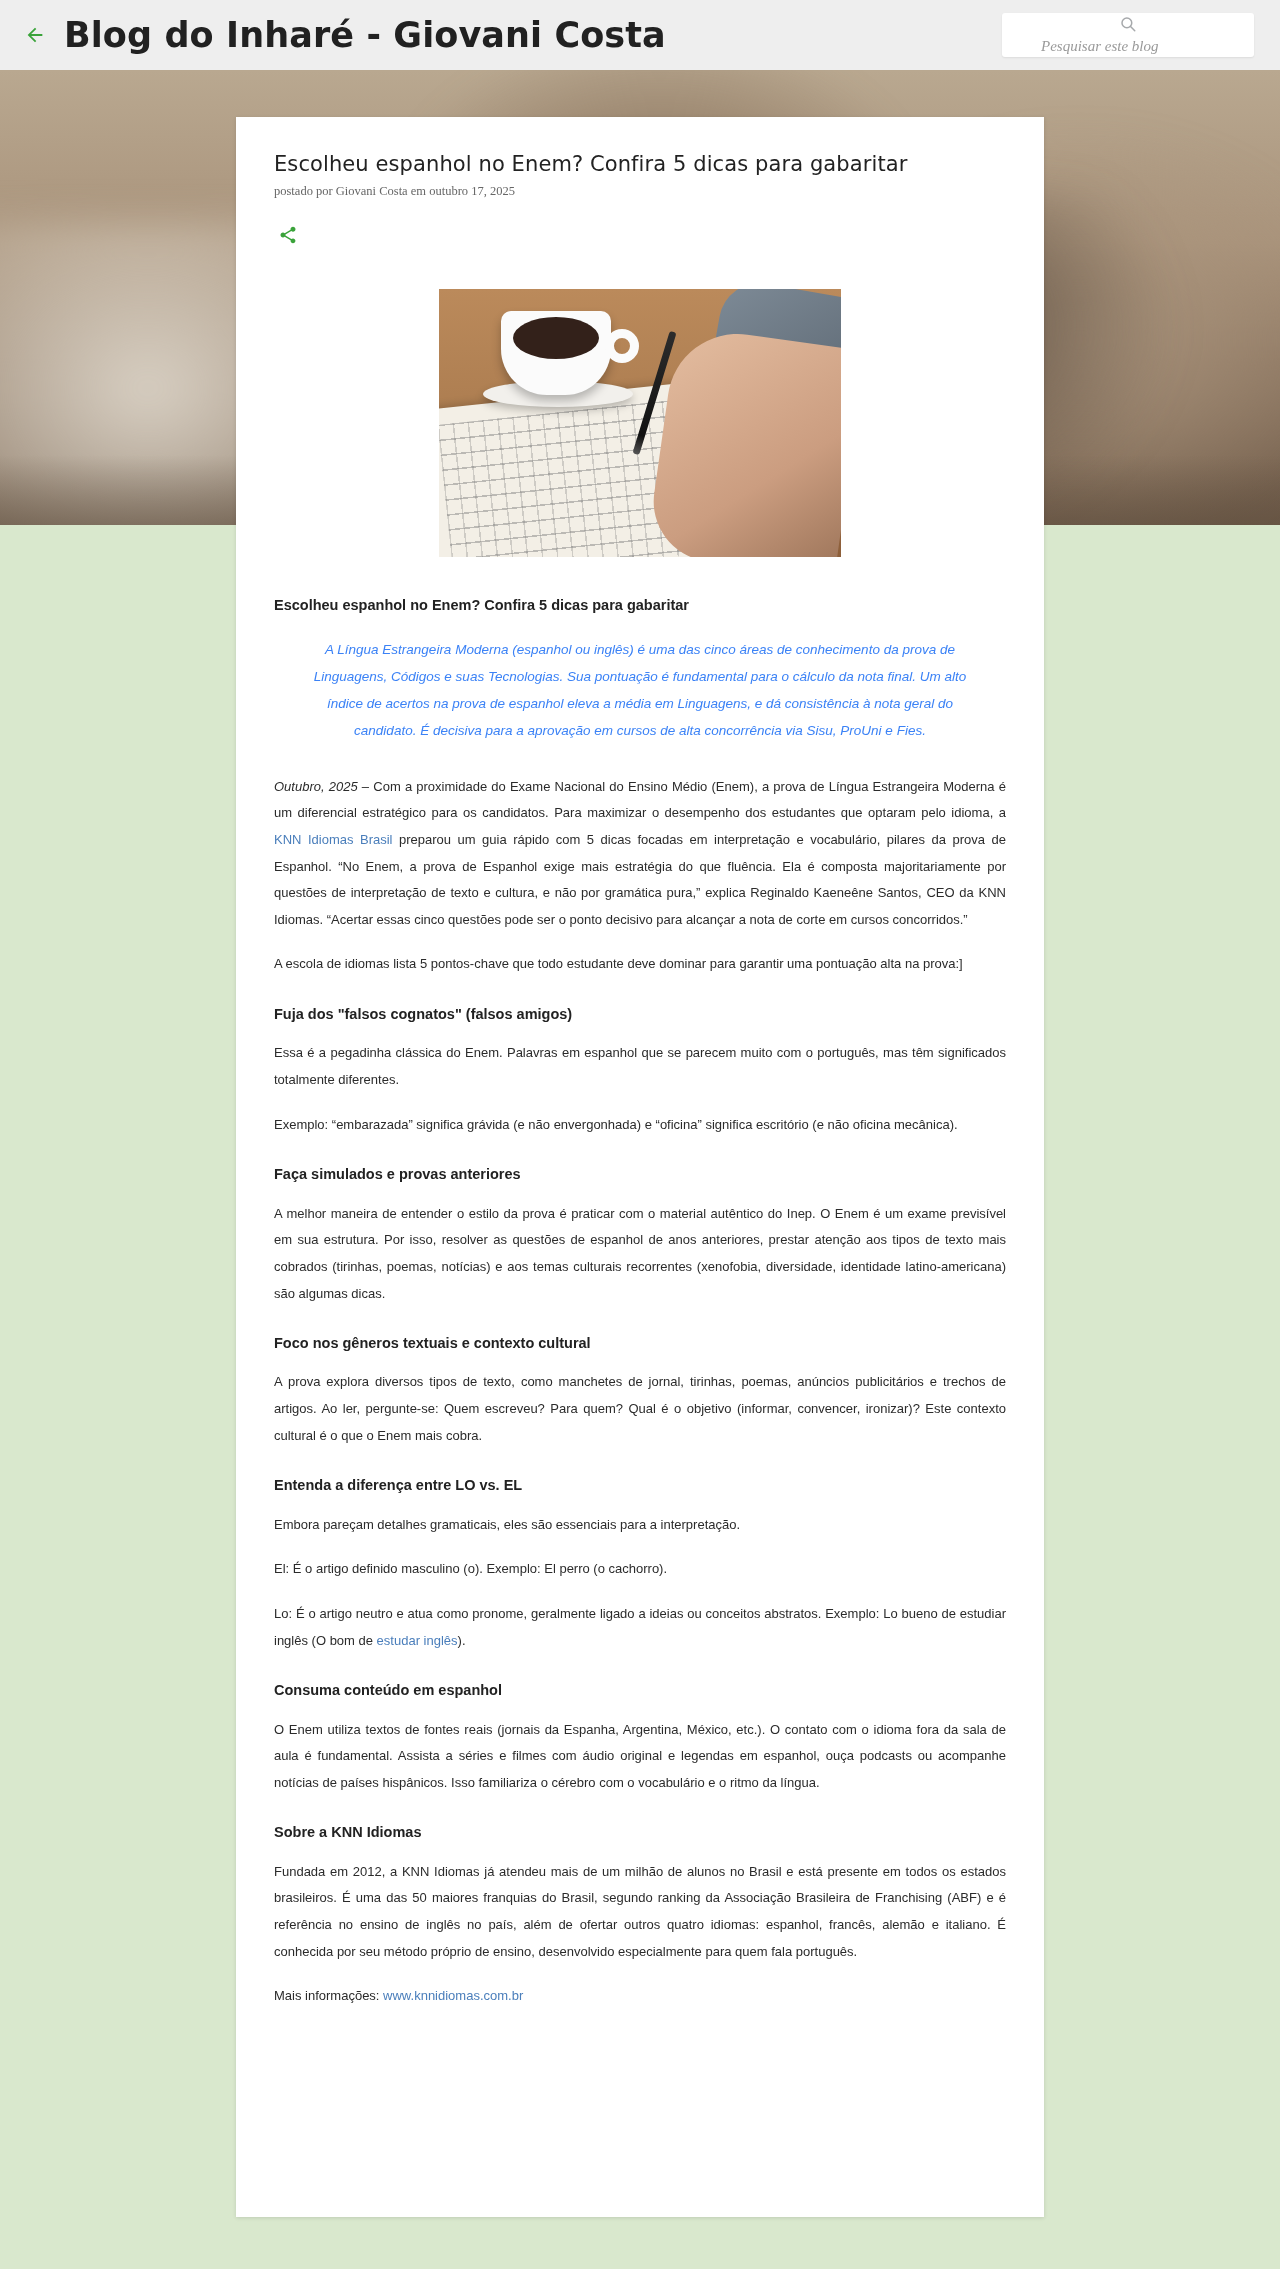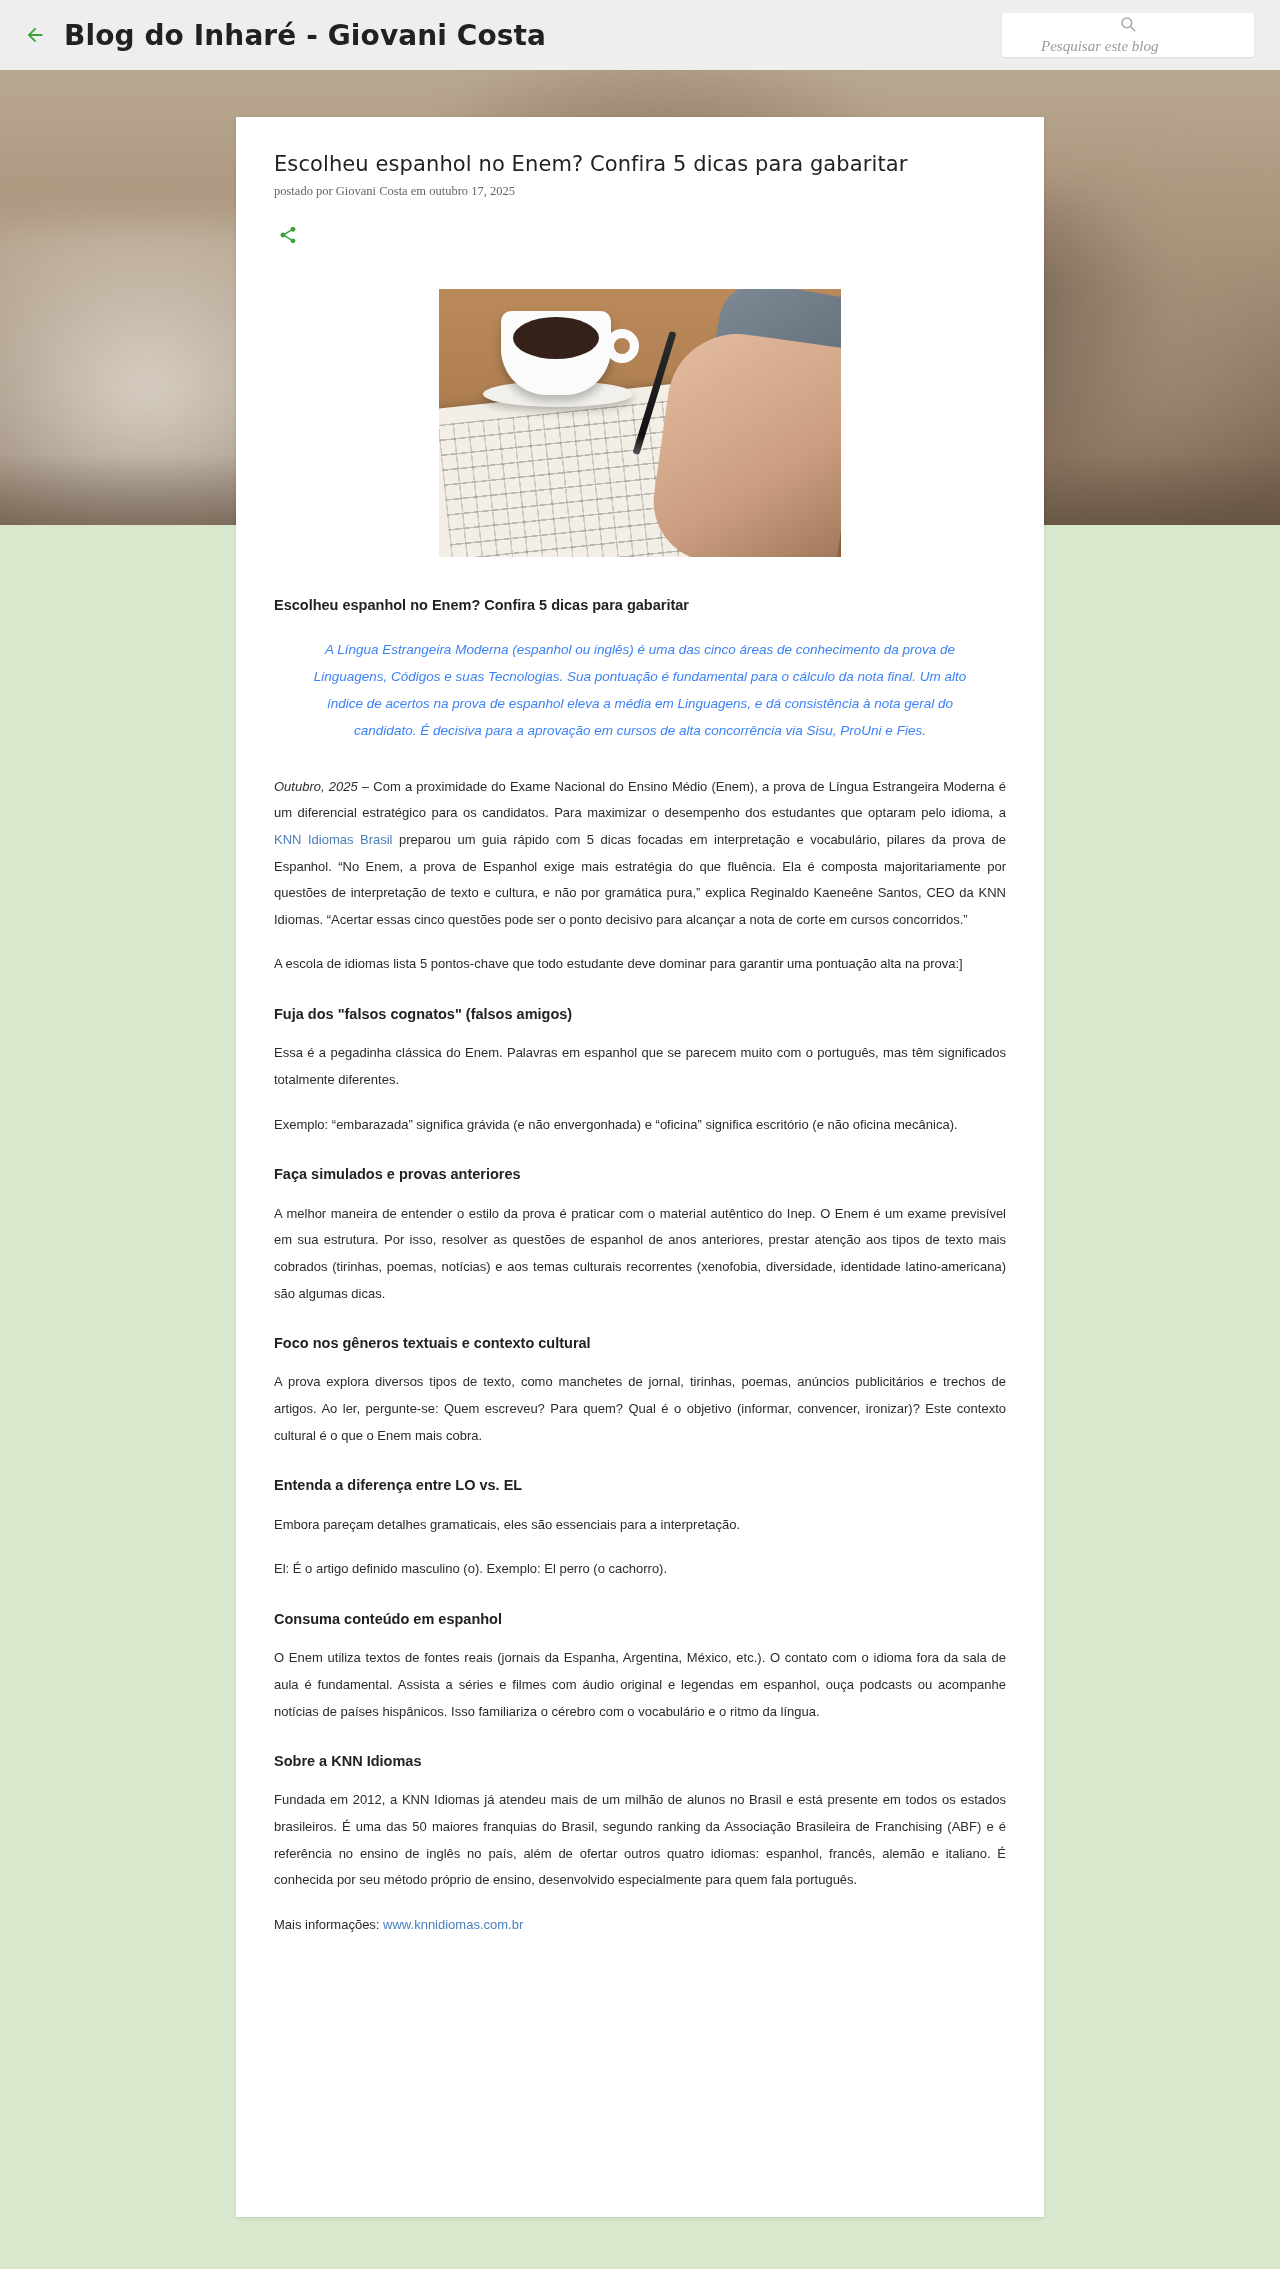--- a/index.html
+++ b/index.html
@@ -32,21 +32,21 @@
     height: 34px;
     flex: 0 0 34px;
     display: flex;
     align-items: center;
     justify-content: center;
     cursor: pointer;
   }
   .back-arrow svg { display: block; }
   .blog-title {
     font-family: "DejaVu Sans", sans-serif;
-    font-size: 28px;
+    font-size: 35px;
     font-weight: 700;
     color: #212121;
     letter-spacing: 0.1px;
     margin-left: 12px;
     white-space: nowrap;
   }
   .search-wrap {
     margin-left: auto;
     display: flex;
     align-items: center;
@@ -365,20 +365,21 @@
       <h3 class="h3">Fuja dos "falsos cognatos" (falsos amigos)</h3>
       <p class="body"><span>Essa é a pegadinha clássica do Enem. Palavras em espanhol que se parecem muito com o português, mas têm significados totalmente diferentes.</span></p>
       <p class="body"><span>Exemplo: “embarazada” significa grávida (e não envergonhada) e “oficina” significa escritório (e não oficina mecânica).</span></p>
       <h3 class="h3">Faça simulados e provas anteriores</h3>
       <p class="body"><span>A melhor maneira de entender o estilo da prova é praticar com o material autêntico do Inep. O Enem é um exame previsível em sua estrutura. Por isso, resolver as questões de espanhol de anos anteriores, prestar atenção aos tipos de texto mais cobrados (tirinhas, poemas, notícias) e aos temas culturais recorrentes (xenofobia, diversidade, identidade latino-americana) são algumas dicas.</span></p>
       <h3 class="h3">Foco nos gêneros textuais e contexto cultural</h3>
       <p class="body"><span>A prova explora diversos tipos de texto, como manchetes de jornal, tirinhas, poemas, anúncios publicitários e trechos de artigos. Ao ler, pergunte-se: Quem escreveu? Para quem? Qual é o objetivo (informar, convencer, ironizar)? Este contexto cultural é o que o Enem mais cobra.</span></p>
       <h3 class="h3">Entenda a diferença entre LO vs. EL</h3>
       <p class="body"><span>Embora pareçam detalhes gramaticais, eles são essenciais para a interpretação.</span></p>
       <p class="body"><span>El: É o artigo definido masculino (o). Exemplo: El perro (o cachorro).</span></p>
+      <p class="body"><span>Lo: É o artigo neutro e atua como pronome, geralmente ligado a ideias ou conceitos abstratos. Exemplo: Lo bueno de estudiar inglês (O bom de </span><a class="link" href="#">estudar inglês</a><span>).</span></p>
       <h3 class="h3">Consuma conteúdo em espanhol</h3>
       <p class="body"><span>O Enem utiliza textos de fontes reais (jornais da Espanha, Argentina, México, etc.). O contato com o idioma fora da sala de aula é fundamental. Assista a séries e filmes com áudio original e legendas em espanhol, ouça podcasts ou acompanhe notícias de países hispânicos. Isso familiariza o cérebro com o vocabulário e o ritmo da língua.</span></p>
       <h3 class="h3">Sobre a KNN Idiomas</h3>
       <p class="body"><span>Fundada em 2012, a KNN Idiomas já atendeu mais de um milhão de alunos no Brasil e está presente em todos os estados brasileiros. É uma das 50 maiores franquias do Brasil, segundo ranking da Associação Brasileira de Franchising (ABF) e é referência no ensino de inglês no país, além de ofertar outros quatro idiomas: espanhol, francês, alemão e italiano. É conhecida por seu método próprio de ensino, desenvolvido especialmente para quem fala português.</span></p>
       <p class="body"><span>Mais informações: </span><a class="link" href="#">www.knnidiomas.com.br</a></p>
     </div>
 
 </div>
 
 </body></html>

